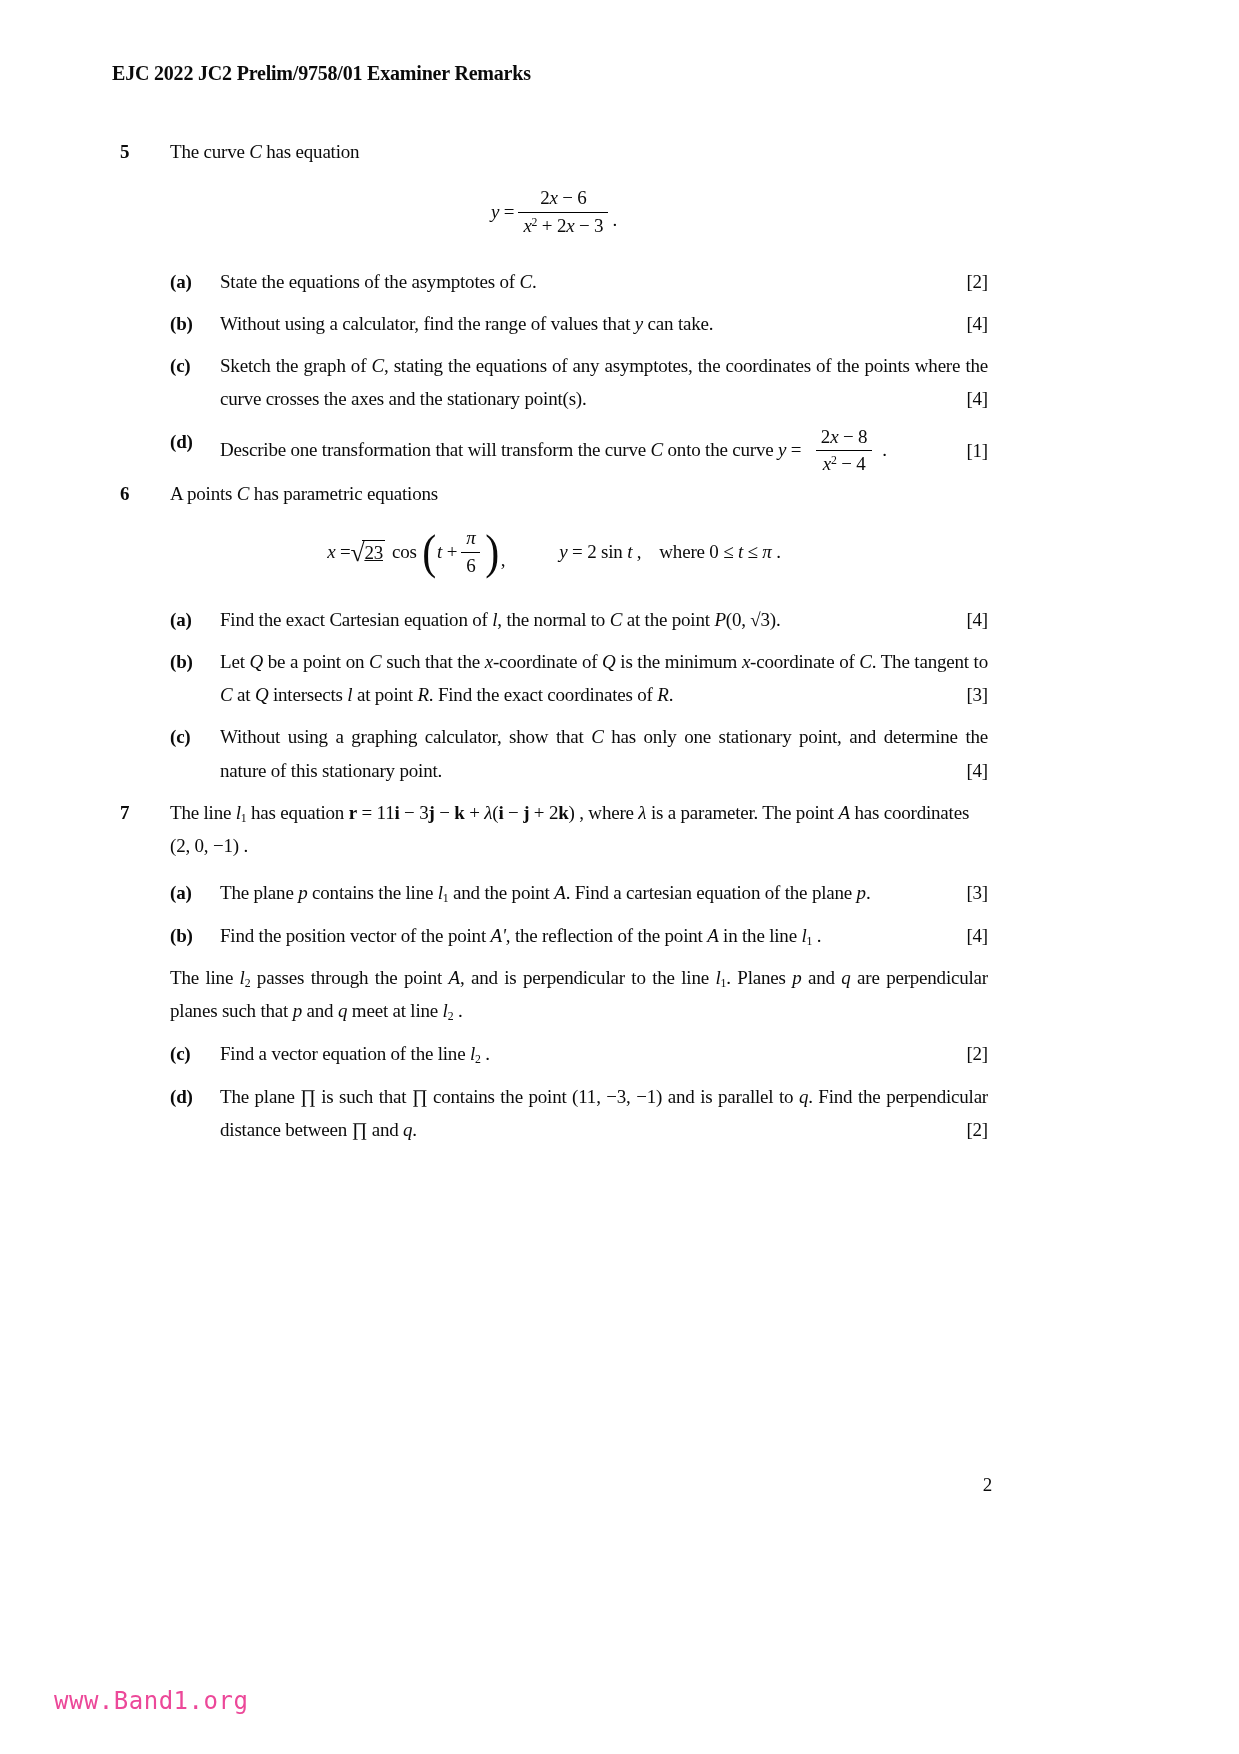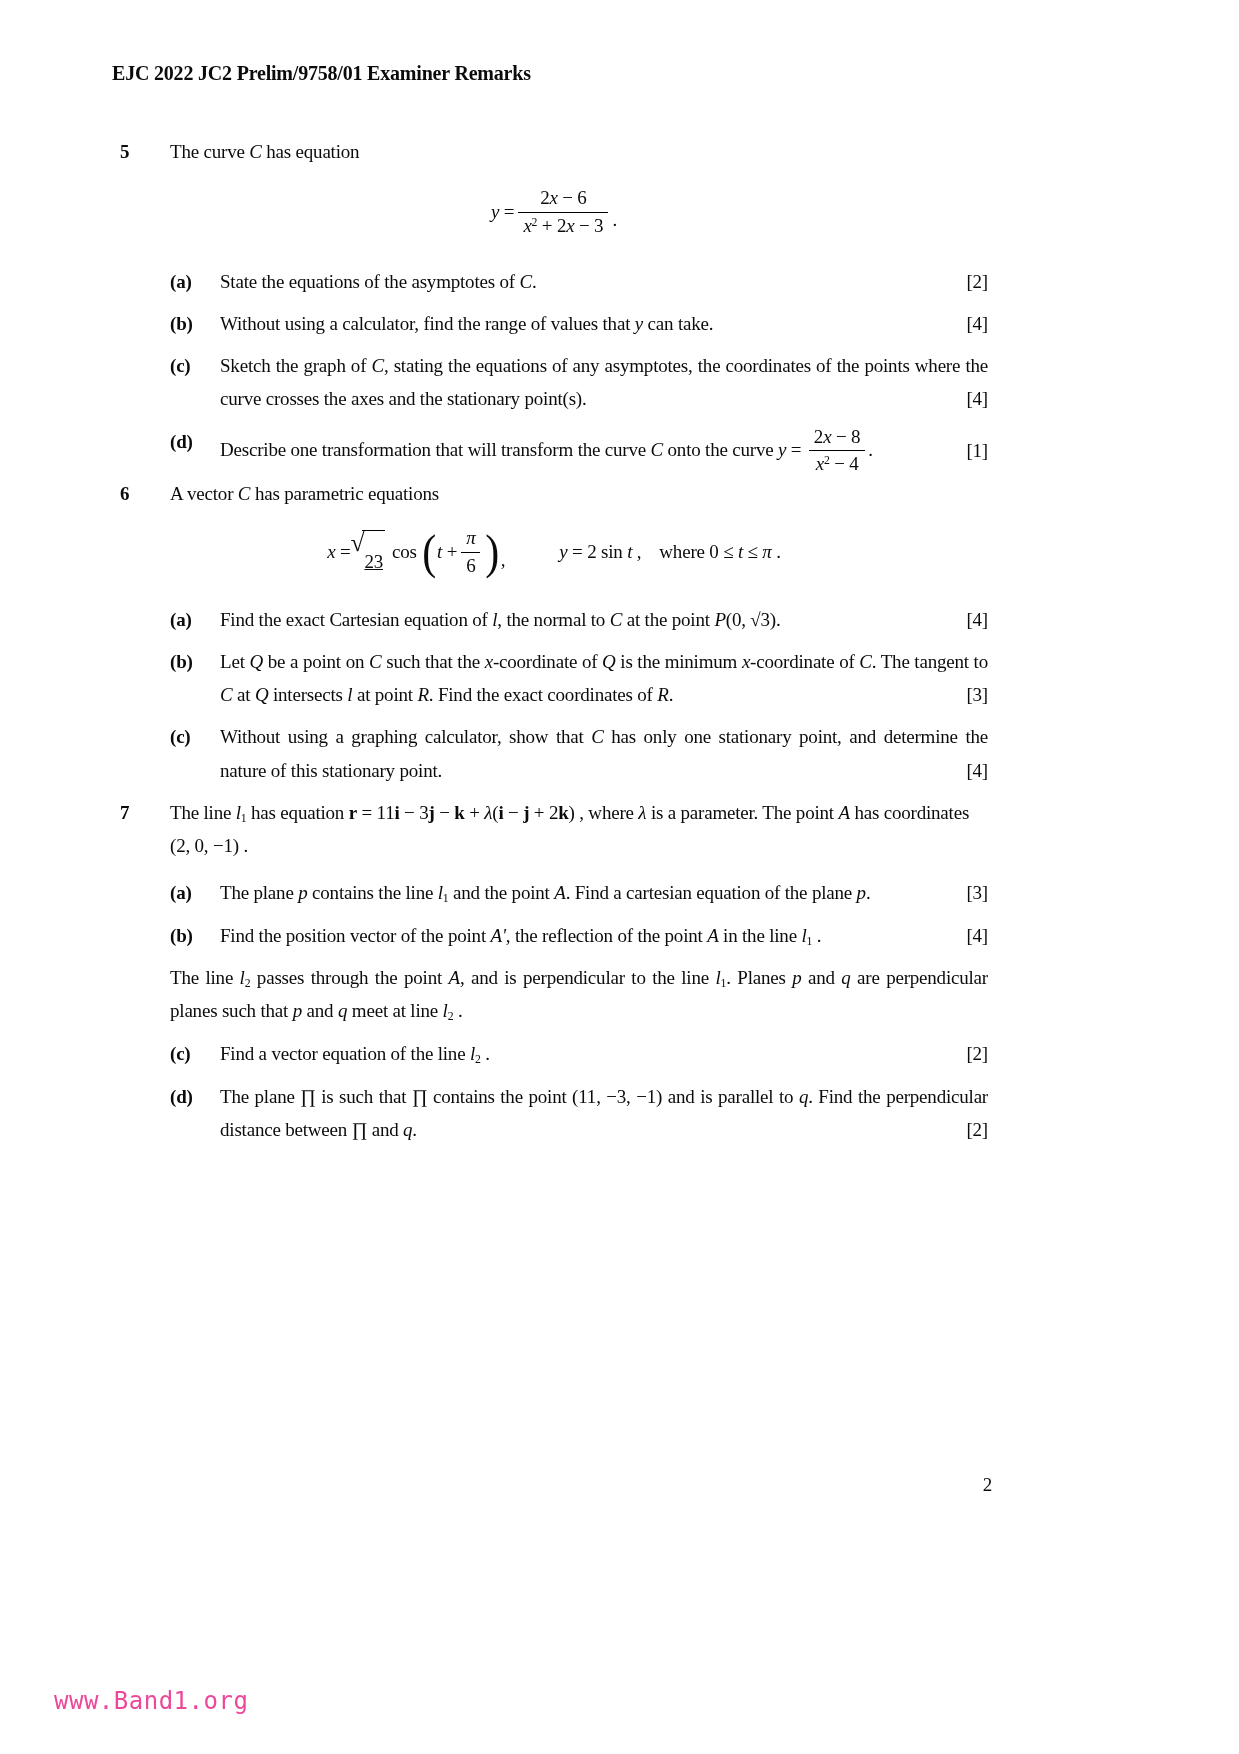--- a/index.html
+++ b/index.html
@@ -24,25 +24,25 @@
   .intro-line2 { }
   
   .equation {
     display: flex; align-items: center; justify-content: center;
     line-height: 1.3; margin: 18px 0 26px;
   }
   .equation.eq6 { margin: 16px 0 24px; }
   .frac { display: inline-block; text-align: center; vertical-align: middle; line-height: 1.3; margin: 0 4px; }
   .frac .fnum { display: block; border-bottom: 1.4px solid #000; padding: 0 5px 1px; }
   .frac .fden { display: block; padding: 1px 5px 0; }
-  .ifrac { margin: 0 3px; }
+  .ifrac { margin: 0 10px; }
   .eq-suffix { align-self: flex-end; padding-bottom: 6px; }
   .sqrt { display: inline-flex; align-items: flex-start; }
   .rad { font-size: 1.35em; line-height: 1; margin-right: -2px; }
-  .radicand { border-top: 1.5px solid #000; padding: 19px 2px 0; text-decoration: underline; }
+  .radicand { border-top: 1.5px solid #000; padding: 0 2px 0; text-decoration: underline; }
   .func { margin: 0 4px 0 7px; text-align: right; }
   .bigp { font-size: 2.6em; line-height: 0.9; font-weight: 300; display: inline-block; transform: scaleX(0.85); }
   .spacer-lg { width: 54px; flex: none; }
   .spacer-md { width: 18px; flex: none; }
   
   .part { display: flex; position: relative; margin: 0 0 9px 50px; }
   .part-label { width: 50px; flex: none; font-weight: bold; }
   .part-text { flex: 1; text-align: justify; }
   .marks { position: absolute; right: 0; bottom: 0; }
   .marks-mid { bottom: auto; top: 50%; transform: translateY(-50%); }
@@ -99,21 +99,21 @@
       <div class="part-text">
         <span><span>Describe one transformation that will transform the curve </span><span class="i">C</span><span> onto the curve </span><span class="i">y</span><span> = </span></span><span class="frac ifrac"><span class="fnum"><span>2</span><span class="i">x</span><span> − 8</span></span><span class="fden"><span class="i">x</span><span class="sup">2</span><span> − 4</span></span></span><span>.</span>
       </div>
       <span class="marks marks-mid">[1]</span>
     </div>
   </section>
 
   <section class="q q-after-xl">
     <div class="q-row">
       <span class="q-num">6</span>
-      <div class="q-intro"><span>A vector </span><span class="i">C</span><span> has parametric equations</span></div>
+      <div class="q-intro"><span>A points </span><span class="i">C</span><span> has parametric equations</span></div>
     </div>
     <div class="equation eq6">
       <span><span class="i">x</span><span> = </span></span>
       <span class="sqrt">
         <span class="rad">√</span>
         <span class="radicand">23</span>
       </span>
       <span class="func">cos</span>
       <span class="bigp">(</span>
       <span><span class="i">t</span><span> + </span></span>

